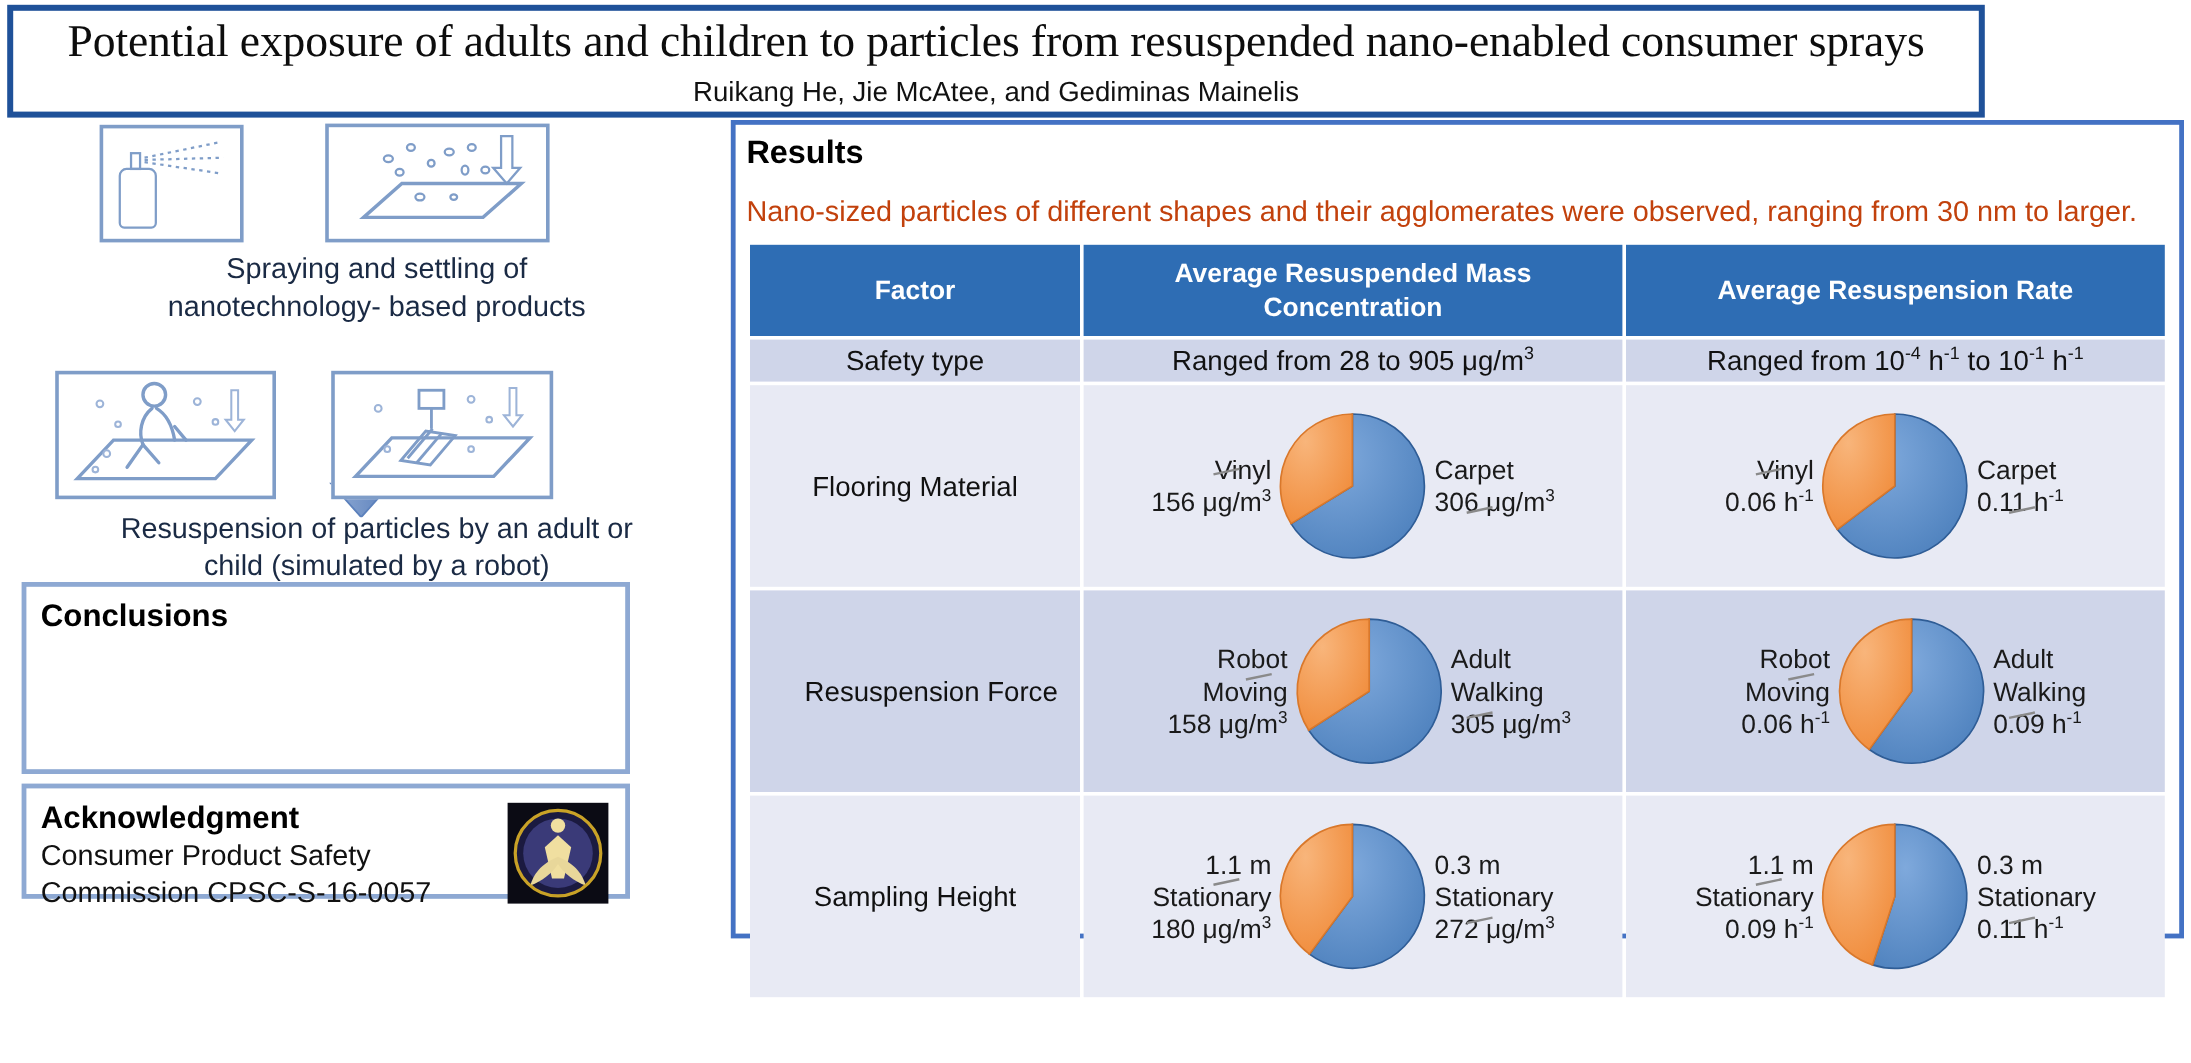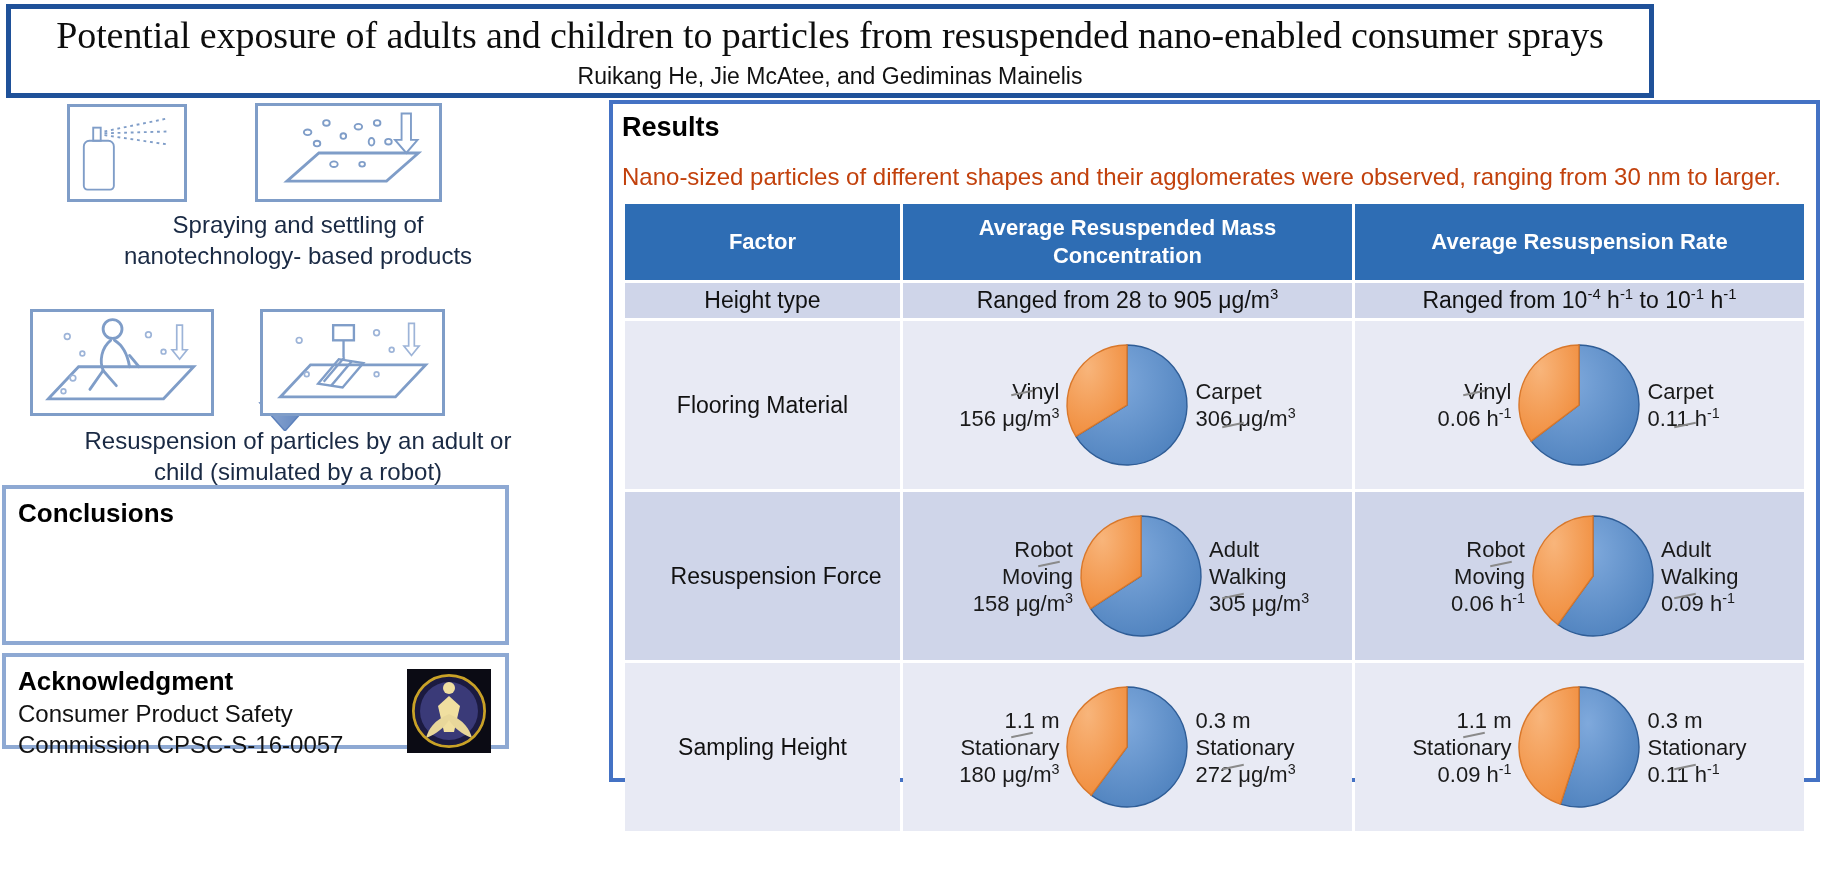--- a/index.html
+++ b/index.html
@@ -47,21 +47,21 @@
     font-size: 23px;
     line-height: 28px;
     color: #111111;
     text-align: right;
     margin-top: 5px;
   }
 
   
   .left-col {
     position: absolute;
-    left: 0;
+    left: 16px;
     top: 103px;
     width: 596px;
     height: 778px;
   }
 
   .fig-box {
     border: 3px solid #7F9DC8;
     background: #ffffff;
   }
 
@@ -366,21 +366,21 @@
       <thead>
         <tr>
           <th class="col-factor">Factor</th>
           <th class="col-mass">Average Resuspended Mass Concentration</th>
           <th class="col-rate">Average Resuspension Rate</th>
         </tr>
       </thead>
       <tbody>
 
         <tr class="band-a">
-          <td class="factor-cell">Height type</td>
+          <td class="factor-cell">Safety type</td>
           <td>Ranged from 28 to 905 μg/m<sup>3</sup></td>
           <td>Ranged from 10<sup>-4</sup> h<sup>-1</sup> to 10<sup>-1</sup> h<sup>-1</sup></td>
         </tr>
 
         <tr class="band-b">
           <td class="factor-cell">Flooring Material</td>
           <td class="pie-cell">
             <div class="pie-wrap">
               <div class="pie-label left">Vinyl<br>156 μg/m<sup>3</sup></div>
               <div class="pie-graphic"><svg width="128" height="128" viewBox="0 0 128 128">

